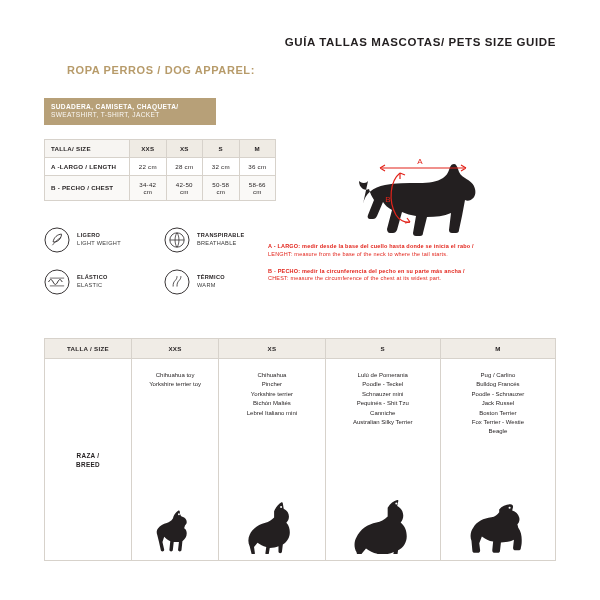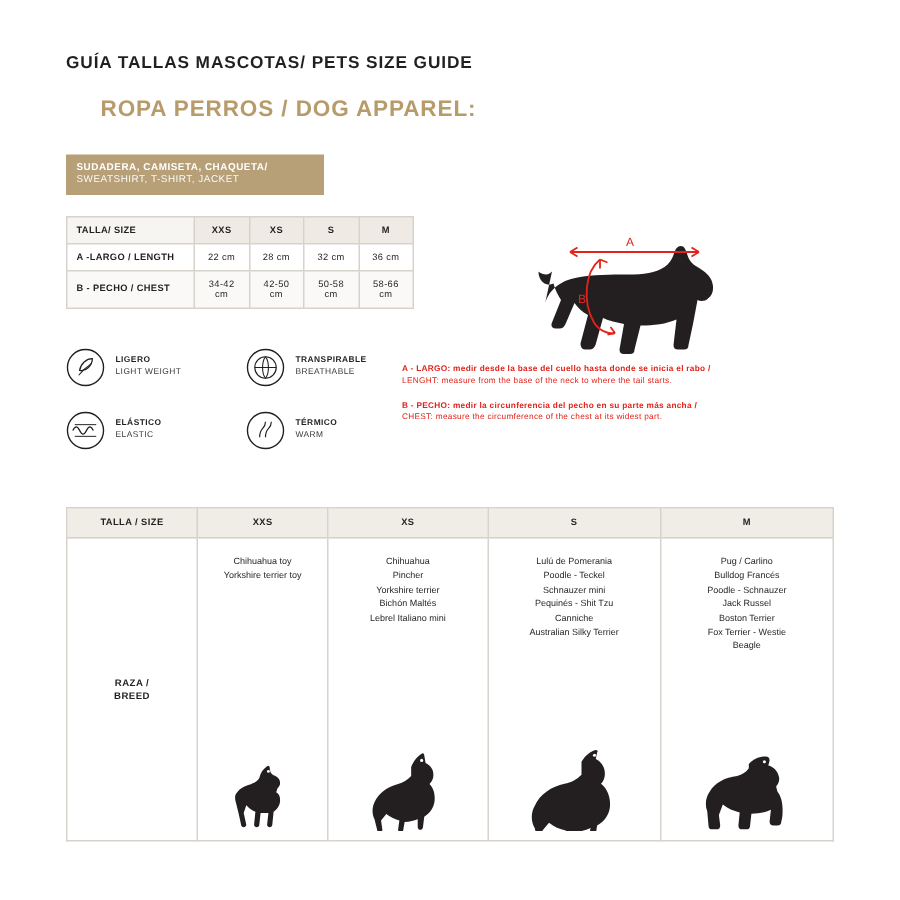--- a/index.html
+++ b/index.html
@@ -8,23 +8,24 @@
     background:#ffffff;
     font-family:"Liberation Sans", sans-serif;
     color:#231f20;
     overflow:hidden;
   }
   .page{position:relative;width:600px;height:600px;box-sizing:border-box;padding:36px 44px 0 44px;}
 
   .title{
     font-size:11.5px;font-weight:bold;letter-spacing:.6px;color:#231f20;
     margin:0 0 16px 0;
+    text-align:right;
   }
   .subtitle{
-    font-size:15px;font-weight:bold;letter-spacing:.6px;color:#b79b6a;
+    font-size:11px;font-weight:bold;letter-spacing:.6px;color:#b79b6a;
     margin:0 0 22px 0;
     padding-left:23px;
   }
   .cat-bar{
     background:#b7a078;color:#ffffff;
     font-size:6.6px;line-height:8.4px;letter-spacing:.35px;
     padding:5px 7px;width:172px;box-sizing:border-box;font-weight:bold;
   }
   .cat-bar .sub{font-weight:normal;opacity:.92;}
 

